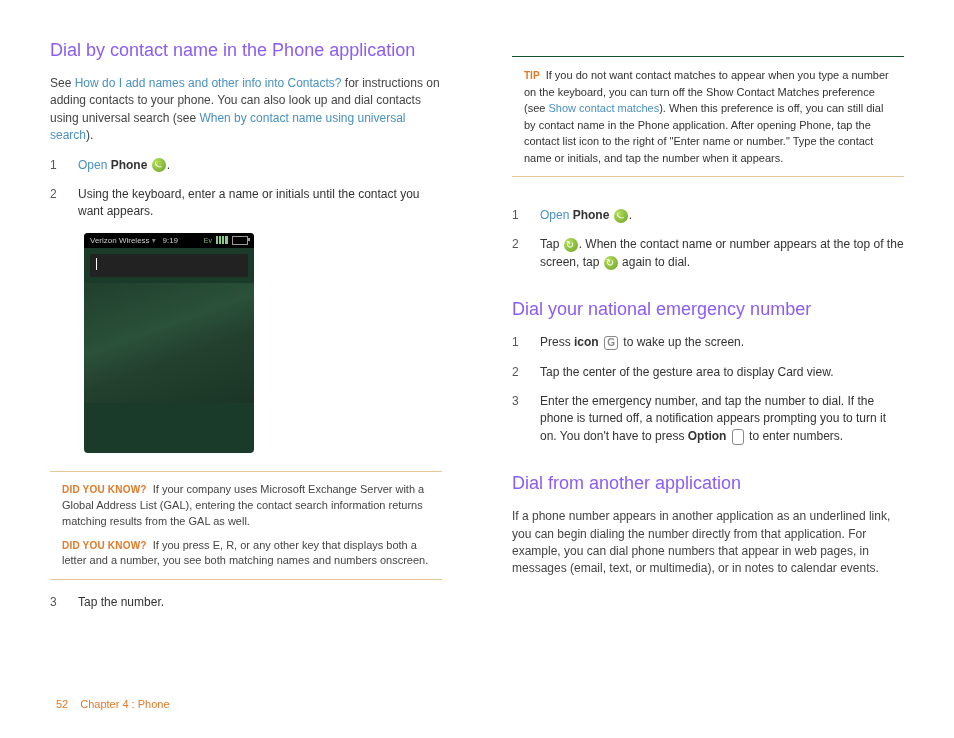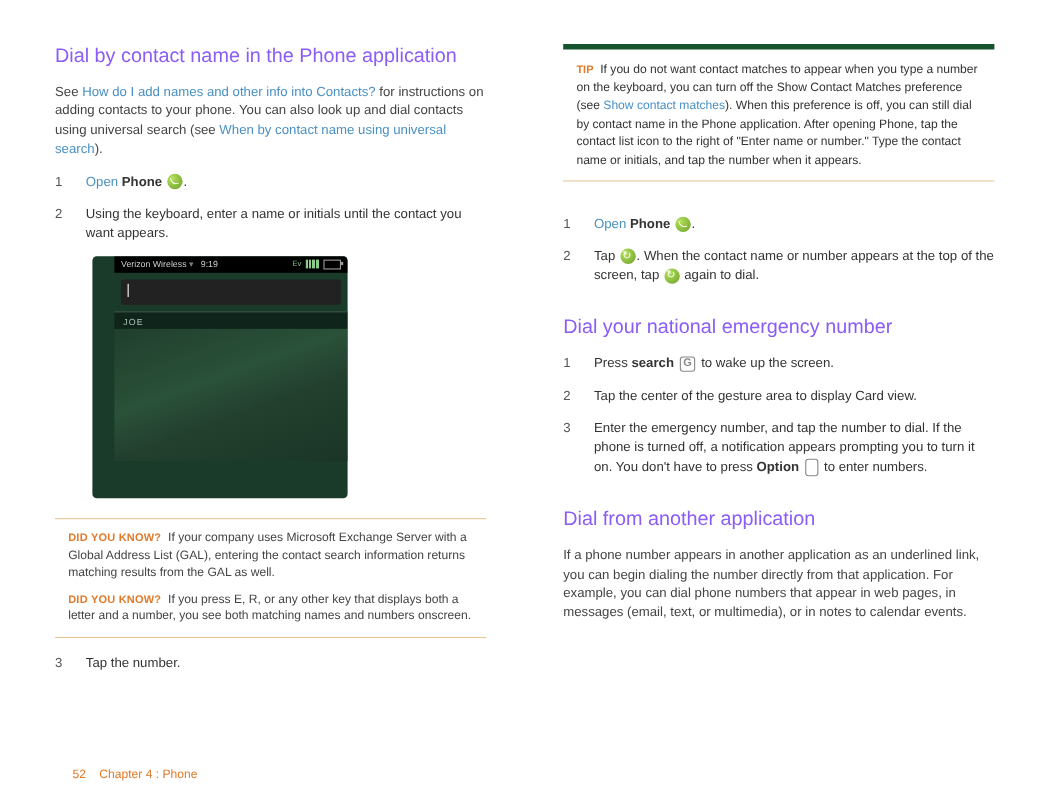--- a/index.html
+++ b/index.html
@@ -114,28 +114,27 @@
   }
   .option-icon{
     display:inline-block;
     width:10px;height:14px;
     border:1.5px solid #888;
     border-radius:3px;
     vertical-align:middle;
     margin:0 2px;
   }
   .screenshot {
-    width: 212px;
+    width: 170px;
     height: 220px;
     background: #1a3a2a;
     border-radius: 4px;
     margin: 8px 0 16px 34px;
     overflow: hidden;
     font-family: Arial, sans-serif;
-    padding-left: 20px;
   }
   .ss-status{
     background:#000;
     color:#ccc;
     font-size:8px;
     padding:3px 6px;
     display:flex;
     justify-content:space-between;
     align-items:center;
   }
@@ -189,36 +188,36 @@
   }
   .note-box p{margin:0 0 8px 0;font-size:11px;}
   .note-box p:last-child{margin-bottom:0;}
   .dyk{
     color:#e07a2a;
     font-weight:bold;
     font-size:10px;
     letter-spacing:0.2px;
   }
   .tip-box{
-    border-top:5px solid #14532d;
+    border-top:1px solid #14532d;
     border-bottom:1px solid #e5c79a;
     padding:10px 12px;
-    margin:0 0 30px 0;
+    margin:16px 0 30px 0;
     font-size:11px;
     line-height:1.5;
   }
   .tip-label{
     color:#e07a2a;
     font-weight:bold;
     font-size:10px;
   }
   .footer{
     position:absolute;
     bottom:28px;
-    left:66px;
+    left:56px;
     color:#e07a2a;
     font-size:11px;
   }
   .footer .pg{margin-right:12px;}
   b{font-weight:600;}
 </style>
 </head>
 <body>
 
 <div class="page">
@@ -251,21 +250,20 @@
           <span style="opacity:.6">▾</span>&nbsp;&nbsp;
           <span>9:19</span>
         </span>
         <span class="ss-status-right">
           <span style="color:#7fb87f;font-size:7px">Ev</span>
           <span class="ss-bars"></span>
           <span class="ss-batt"></span>
         </span>
       </div>
       <div class="ss-input"><span class="ss-cursor"></span></div>
-      <div class="ss-label">JOE</div>
       <div class="ss-body"></div>
     </div>
 
     <div class="note-box">
       <p><span class="dyk">DID YOU KNOW?</span>&nbsp;&nbsp;<span>If your company uses Microsoft Exchange Server with a Global Address List (GAL), entering the contact search information returns matching results from the GAL as well.</span></p>
       <p><span class="dyk">DID YOU KNOW?</span>&nbsp;&nbsp;<span>If you press E, R, or any other key that displays both a letter and a number, you see both matching names and numbers onscreen.</span></p>
     </div>
 
     <div class="step-list">
       <div class="step">
@@ -295,21 +293,21 @@
           <span>Tap </span><span class="redial-icon"></span><span>. When the contact name or number appears at the top of the screen, tap </span><span class="redial-icon"></span><span> again to dial.</span>
         </div>
       </div>
     </div>
 
     <h2 style="margin-top:28px">Dial your national emergency number</h2>
     <div class="step-list">
       <div class="step">
         <div class="step-num">1</div>
         <div class="step-body">
-          <span>Press </span><b>search</b> <span class="power-icon">G</span><span> to wake up the screen.</span>
+          <span>Press </span><b>icon</b> <span class="power-icon">G</span><span> to wake up the screen.</span>
         </div>
       </div>
       <div class="step">
         <div class="step-num">2</div>
         <div class="step-body">Tap the center of the gesture area to display Card view.</div>
       </div>
       <div class="step">
         <div class="step-num">3</div>
         <div class="step-body">
           <span>Enter the emergency number, and tap the number to dial. If the phone is turned off, a notification appears prompting you to turn it on. You don't have to press </span><b>Option</b> <span class="option-icon"></span><span> to enter numbers.</span>

